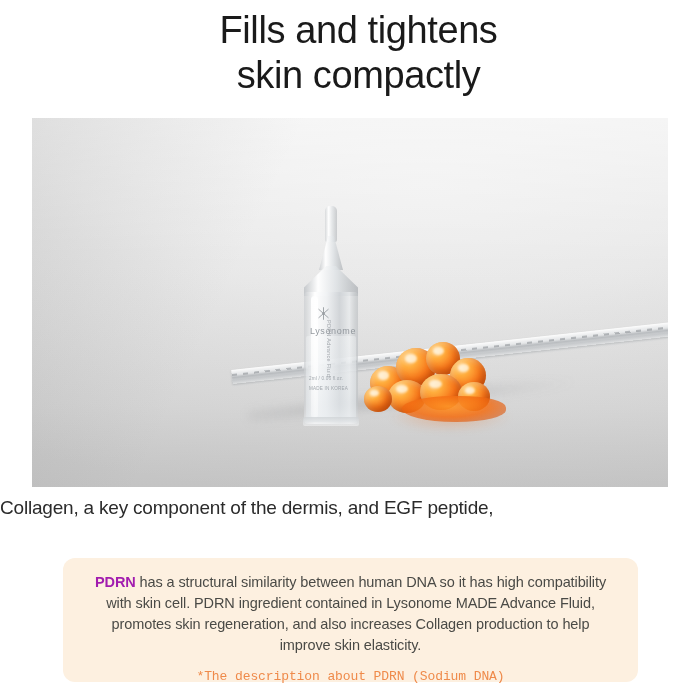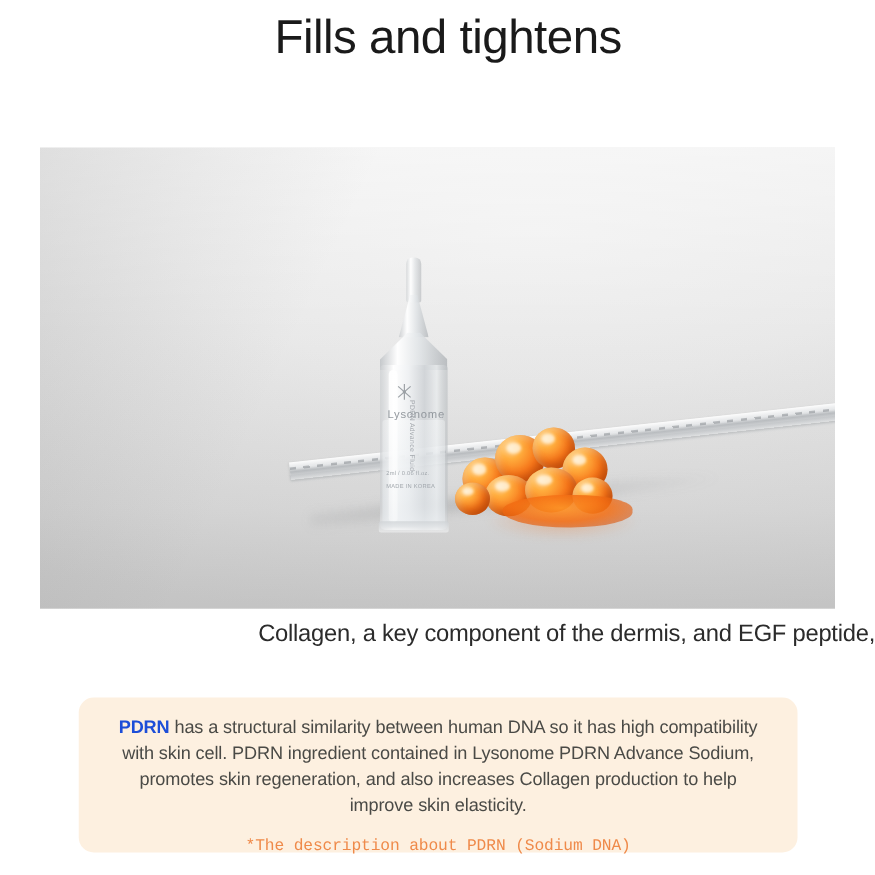--- a/index.html
+++ b/index.html
@@ -186,21 +186,21 @@
   }
   .bead-glow {
     position:absolute; left:28px; top:66px; width:120px; height:30px;
     background:radial-gradient(ellipse at 50% 50%, rgba(240,110,25,.30) 0%, rgba(240,110,25,0) 72%);
     filter:blur(3px);
   }
 
   
   .body-copy {
     position:absolute; left:0; top:494px; width:700px;
-    text-align:right;
+    text-align:left;
     color:#2b2b2b;
     font-size:19px;
     line-height:28px;
     letter-spacing:-0.2px;
   }
   .body-copy .ln { display:block; }
 
   
   .callout {
     position:absolute; left:63px; top:558px;
@@ -209,36 +209,37 @@
     border-radius:12px;
     padding:14px 26px 0;
     text-align:center;
   }
   .callout .para {
     color:#4a4a46;
     font-size:14.5px;
     line-height:21px;
     letter-spacing:-0.1px;
   }
-  .callout .accent { color:#1d4ed8; font-weight:700; }
+  .callout .accent { color:#a21caf; font-weight:700; }
   .callout .footnote {
     margin-top:13px;
     color:#ef8a4a;
     font-size:13px;
     letter-spacing:-0.1px;
     font-family:Liberation Mono, monospace;
   }
 </style>
 </head>
 <body>
 
 <div class="page">
 
   <div class="headline">
     <span class="ln">Fills and tightens</span>
+    <span class="ln">skin compactly</span>
   </div>
 
   <div class="photo">
     <div class="wall-shade"></div>
     <div class="corner-shade"></div>
 
     <div class="shelf-shadow"></div>
 
     <div class="shelf">
       <div class="glint"></div>
@@ -283,17 +284,17 @@
         <div class="origin">MADE IN KOREA</div>
       </div>
     </div>
   </div>
 
   <div class="body-copy">
     <span class="ln">Collagen, a key component of the dermis, and EGF peptide,</span>
   </div>
 
   <div class="callout">
-    <div class="para"><span class="accent">PDRN</span><span> has a structural similarity between human DNA so it has high compatibility with skin cell. PDRN ingredient contained in Lysonome PDRN Advance Sodium, promotes skin regeneration, and also increases Collagen production to help improve skin elasticity.</span></div>
+    <div class="para"><span class="accent">PDRN</span><span> has a structural similarity between human DNA so it has high compatibility with skin cell. PDRN ingredient contained in Lysonome MADE Advance Fluid, promotes skin regeneration, and also increases Collagen production to help improve skin elasticity.</span></div>
     <div class="footnote">*The description about PDRN (Sodium DNA)</div>
   </div>
 
 </div>
 
 </body></html>

